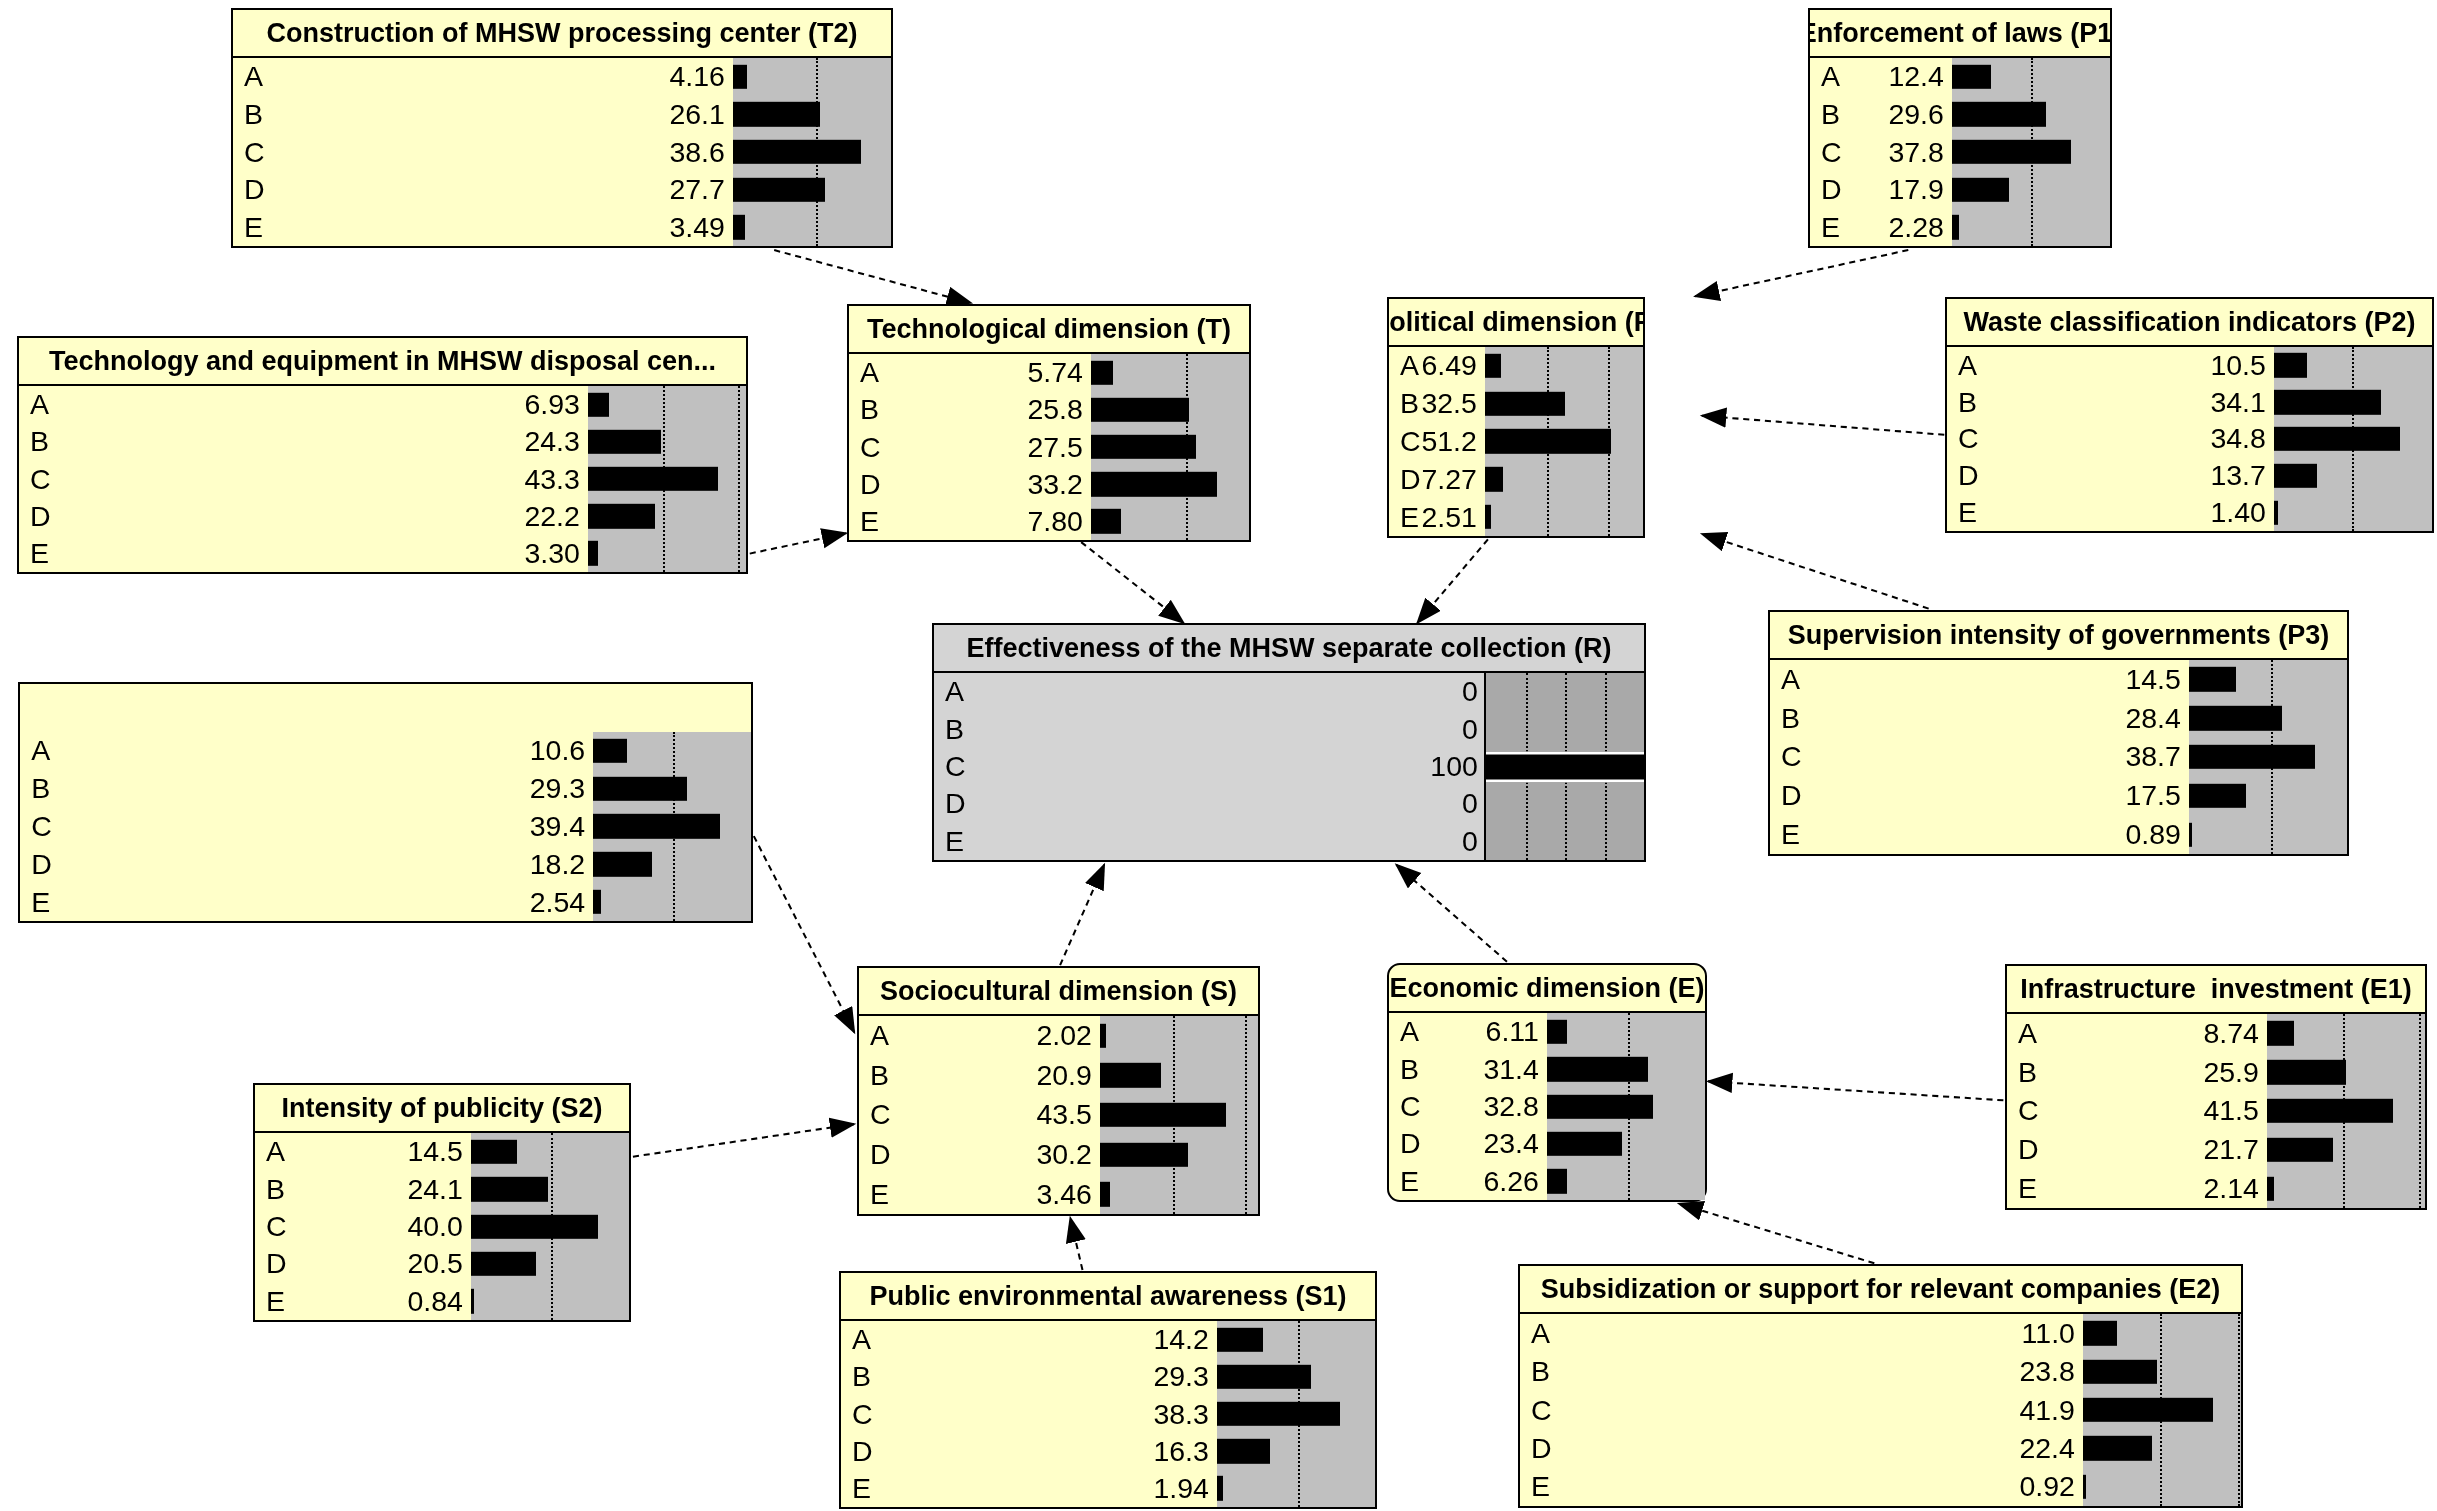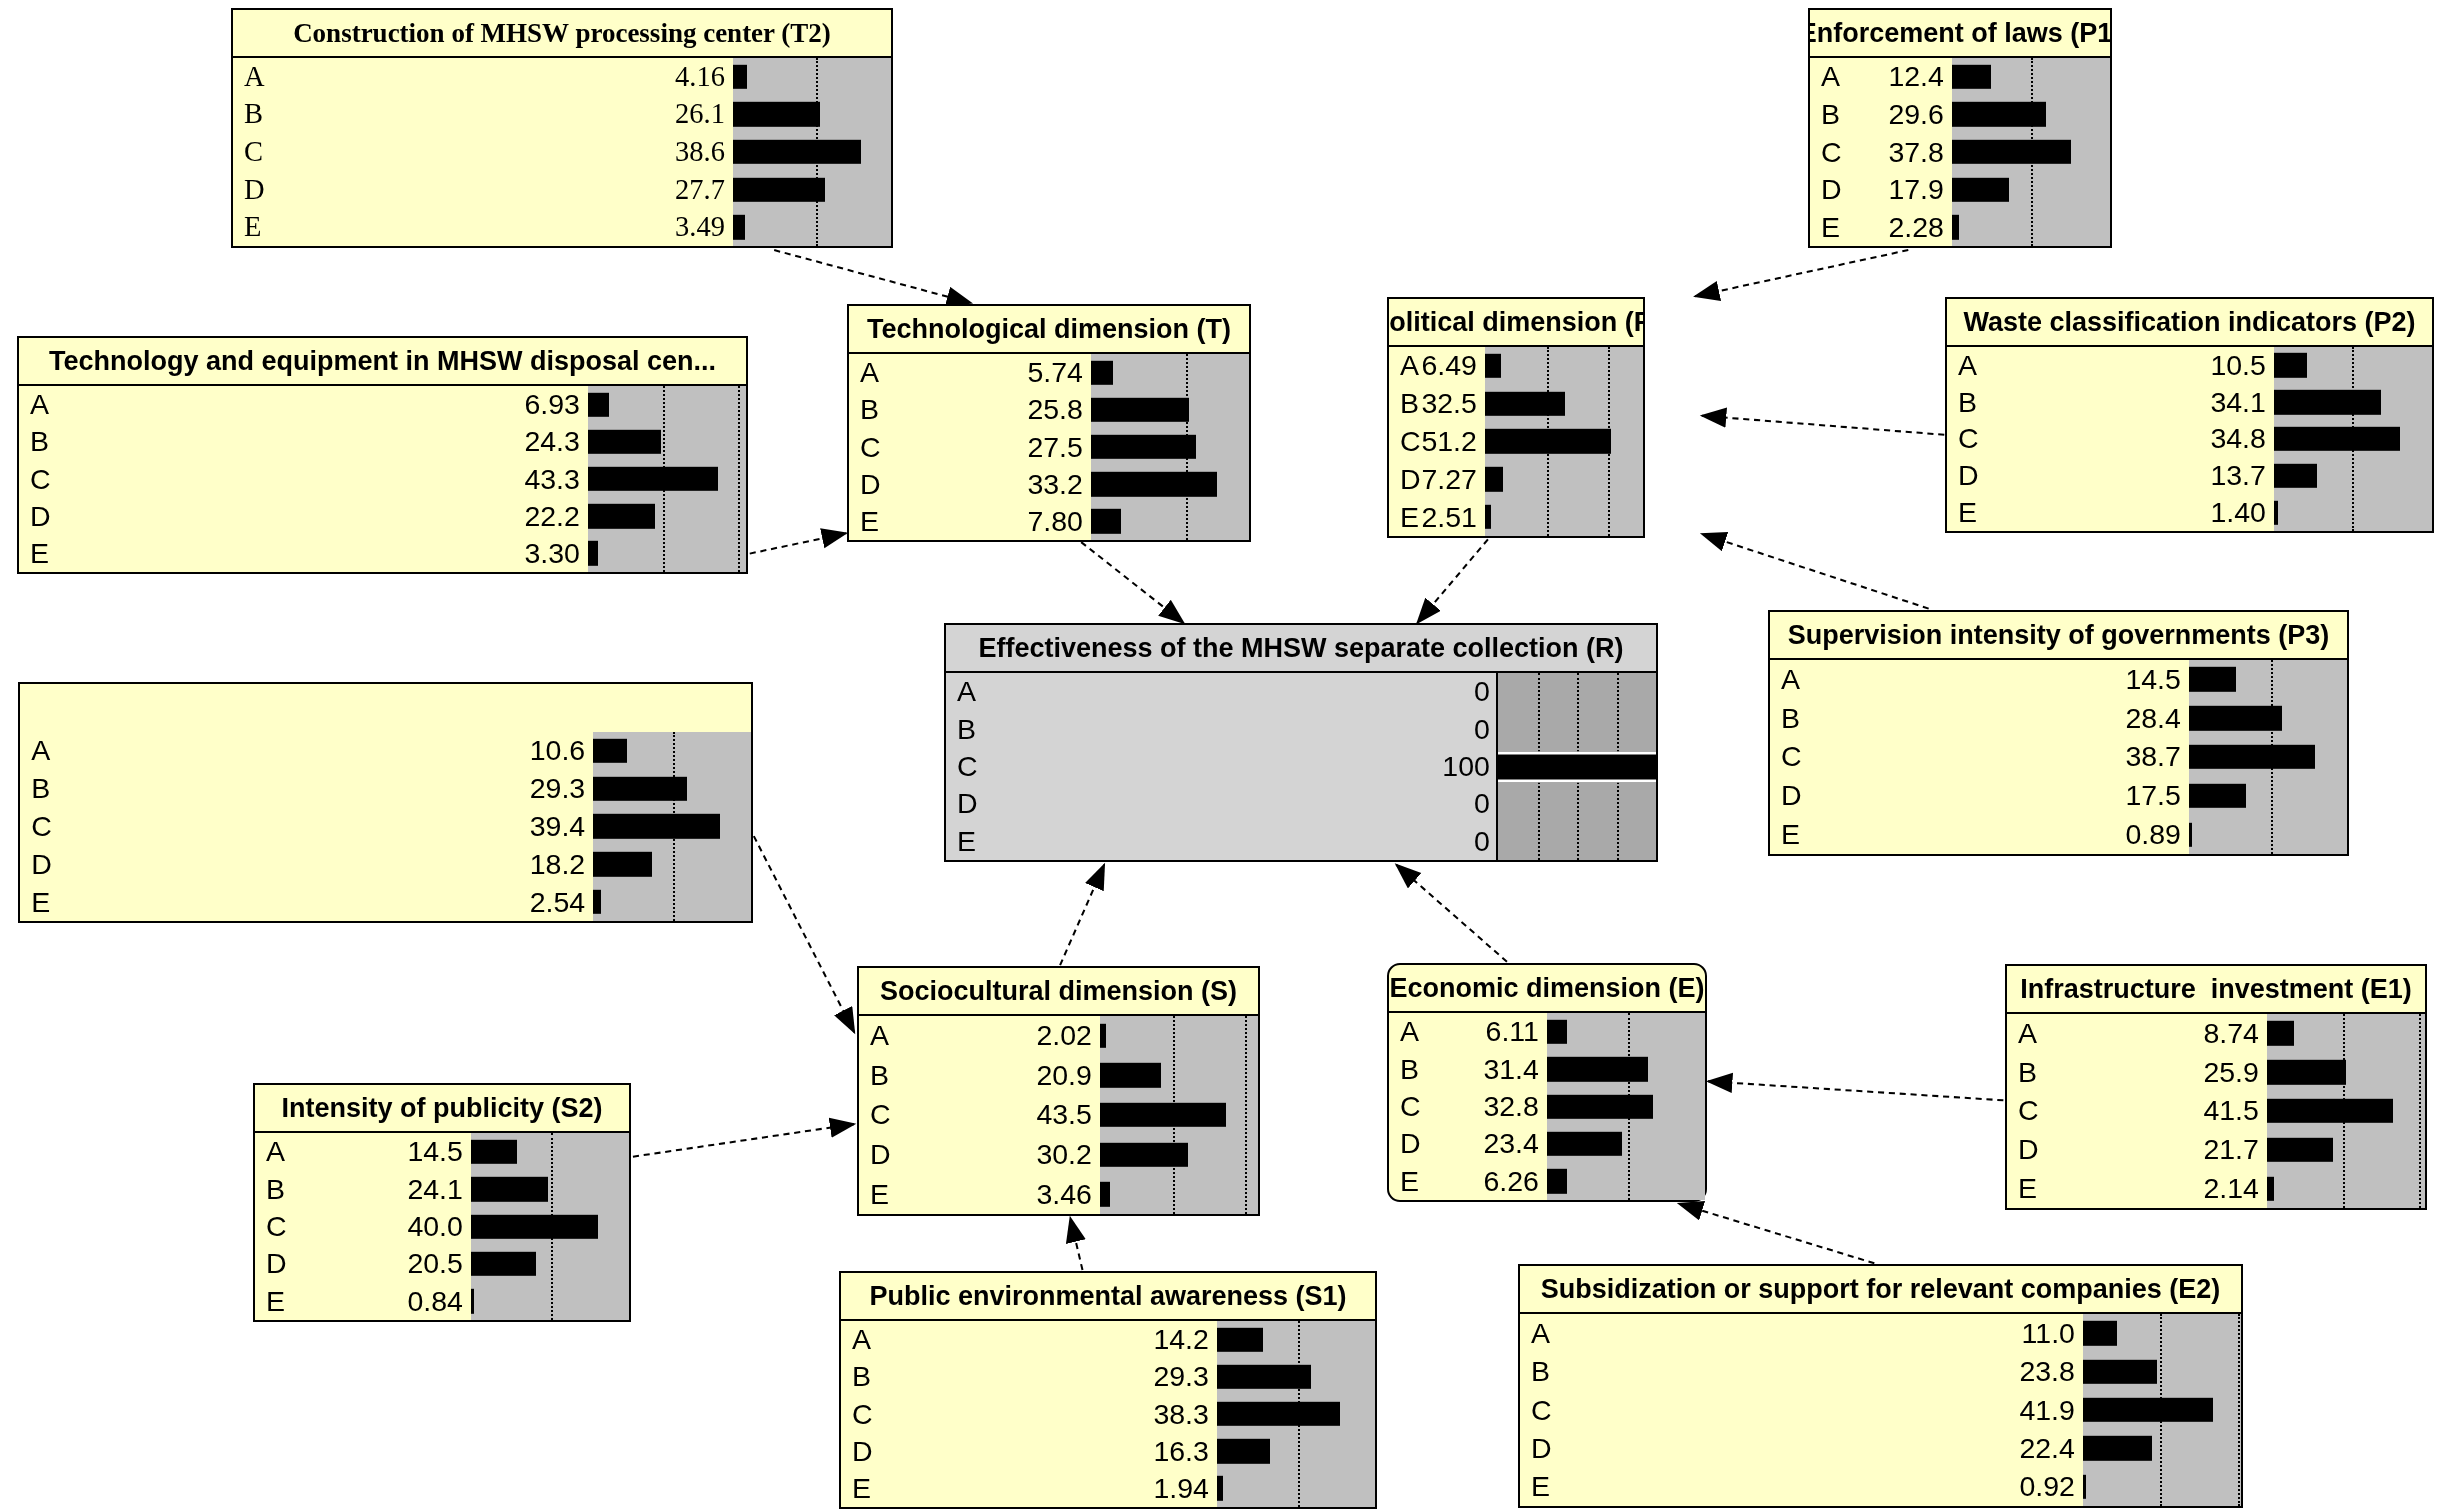--- a/index.html
+++ b/index.html
@@ -5,21 +5,21 @@
   html,body{margin:0;padding:0;background:#ffffff;}
   #canvas{position:relative;width:2438px;height:1512px;background:#ffffff;overflow:hidden;
           font-family:"Liberation Sans", sans-serif;}
   #links{position:absolute;left:0;top:0;width:100%;height:100%;pointer-events:none;}
   .node{position:absolute;border:2.7px solid #000;box-sizing:border-box;background:#FFFFC9;}
   .node .title{height:48px;border-bottom:2.7px solid #000;box-sizing:border-box;
                display:flex;align-items:center;justify-content:center;
                font-weight:bold;font-size:27px;white-space:pre;overflow:hidden;color:#000;}
   .node .body{position:absolute;left:0;right:0;top:48px;bottom:0;}
   .node .barbg{position:absolute;top:0;bottom:0;right:0;width:158px;background:#C0C0C0;}
-  .node.evidence{background:#D4D4D4;margin-left:12px;}
+  .node.evidence{background:#D4D4D4;}
   .node.evidence .barbg{background:#A9A9A9;border-left:2.7px solid #000;box-sizing:content-box;}
   .grid{position:absolute;top:0;bottom:0;width:0;border-left:2px dotted #000;}
   .rows{position:absolute;left:0;right:0;top:0;bottom:0;display:flex;flex-direction:column;}
   .row{flex:1 1 0;display:flex;align-items:center;position:relative;}
   .state{margin-left:11px;font-size:28.5px;color:#000;}
   .val{margin-left:auto;margin-right:8.1px;font-size:28.5px;color:#000;}
   .barcell{width:158px;flex:0 0 158px;position:relative;height:100%;}
   .bar{position:absolute;left:0;top:50%;transform:translateY(-50%);height:24.4px;background:#000;}
   .bar.full{height:31px;border-top:3.4px solid #fff;border-bottom:3.4px solid #fff;box-sizing:border-box;}
 </style>
@@ -41,21 +41,21 @@
       <line x1="1592" y1="798" x2="1743" y2="917" stroke="#000" stroke-width="3" stroke-dasharray="9 7" marker-end="url(#arrow)"></line>
       <line x1="2191" y1="794" x2="2087" y2="917" stroke="#000" stroke-width="3" stroke-dasharray="9 7" marker-end="url(#arrow)"></line>
       <line x1="1561" y1="1421" x2="1626" y2="1273" stroke="#000" stroke-width="3" stroke-dasharray="9 7" marker-end="url(#arrow)"></line>
       <line x1="2219" y1="1416" x2="2056" y2="1273" stroke="#000" stroke-width="3" stroke-dasharray="9 7" marker-end="url(#arrow)"></line>
       <line x1="1110" y1="1231" x2="1258" y2="1520" stroke="#000" stroke-width="3" stroke-dasharray="9 7" marker-end="url(#arrow)"></line>
       <line x1="932" y1="1703" x2="1258" y2="1655" stroke="#000" stroke-width="3" stroke-dasharray="9 7" marker-end="url(#arrow)"></line>
       <line x1="1594" y1="1870" x2="1576" y2="1793" stroke="#000" stroke-width="3" stroke-dasharray="9 7" marker-end="url(#arrow)"></line>
       <line x1="2760" y1="1860" x2="2472" y2="1772" stroke="#000" stroke-width="3" stroke-dasharray="9 7" marker-end="url(#arrow)"></line>
       <line x1="2950" y1="1620" x2="2515" y2="1592" stroke="#000" stroke-width="3" stroke-dasharray="9 7" marker-end="url(#arrow)"></line>
     </svg>
-<div class="node" style="left: 231px; top: 8.1px; width: 662px; height: 240px; font-family: Liberation Serif, serif;">
+<div class="node" style="left: 231px; top: 8.1px; width: 662px; height: 240px;">
     <div class="title">Construction of MHSW processing center (T2)</div>
     <div class="body">
       <div class="barbg">
           <div class="grid" style="left: 52.6316%;"></div>
         </div>
       <div class="rows">
           <div class="row">
             <span class="state">A</span>
             <span class="val">4.16</span>
             <div class="barcell">

